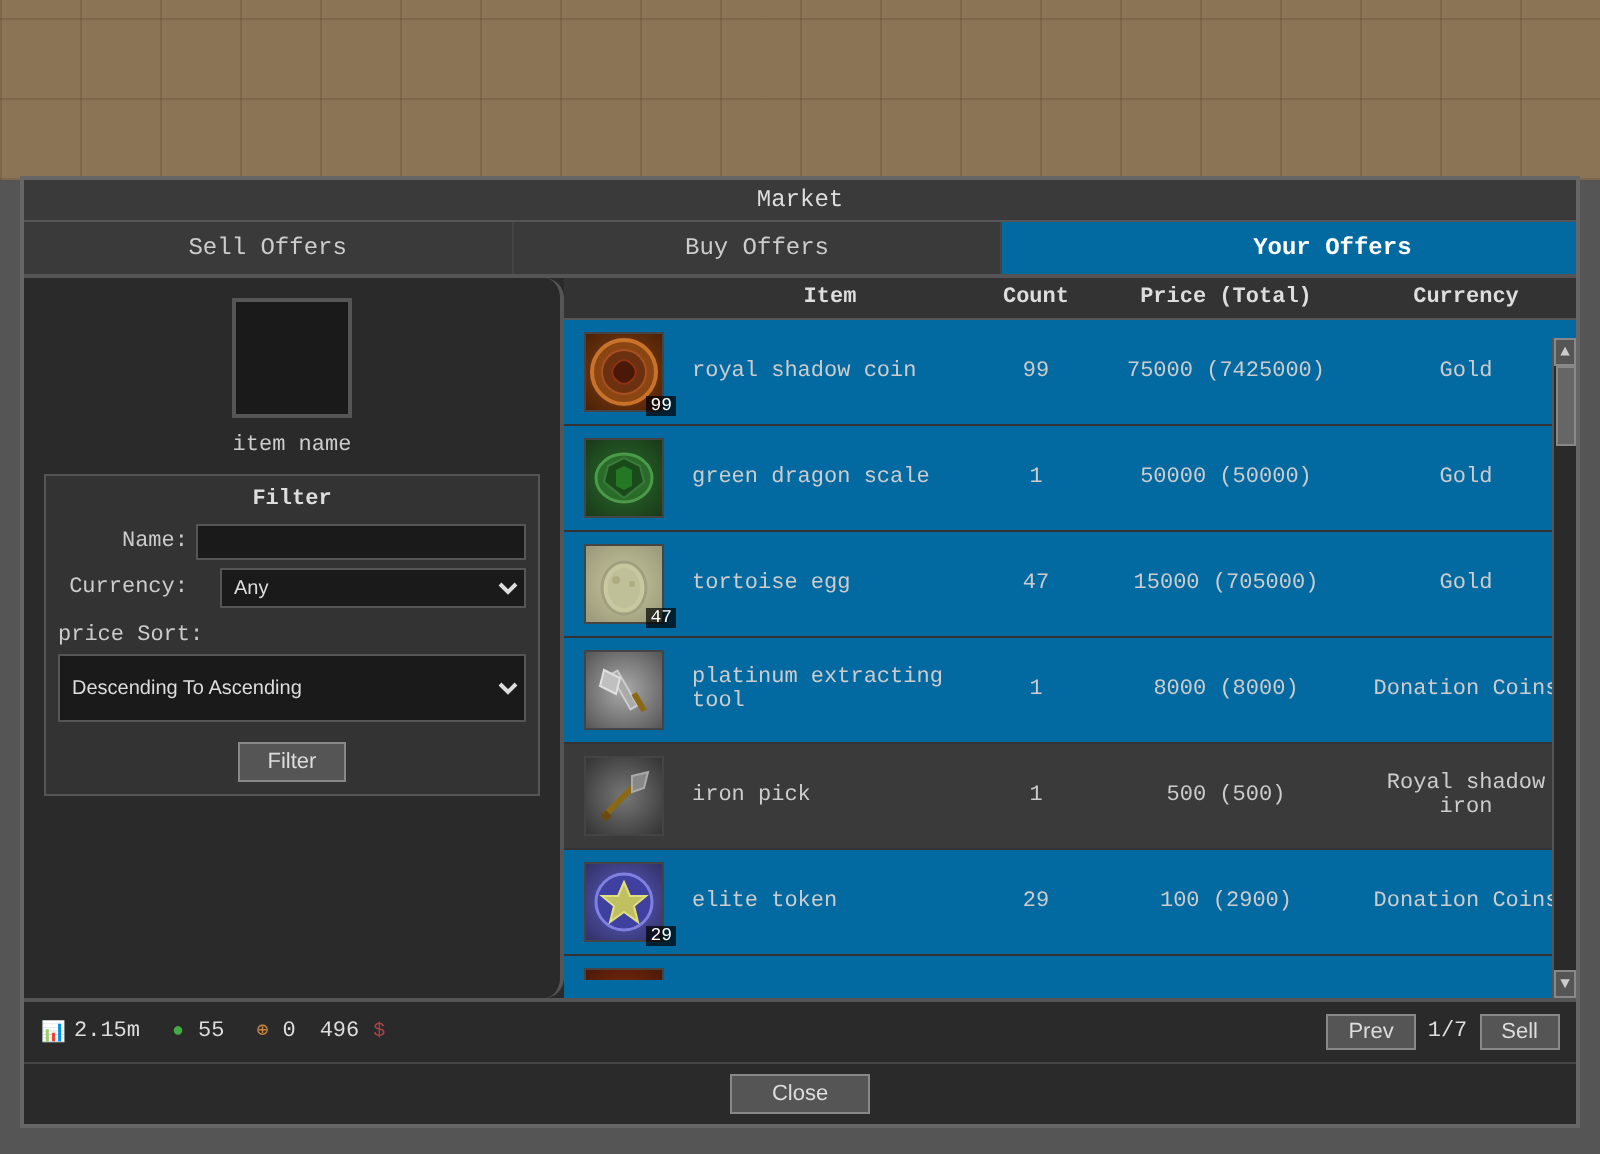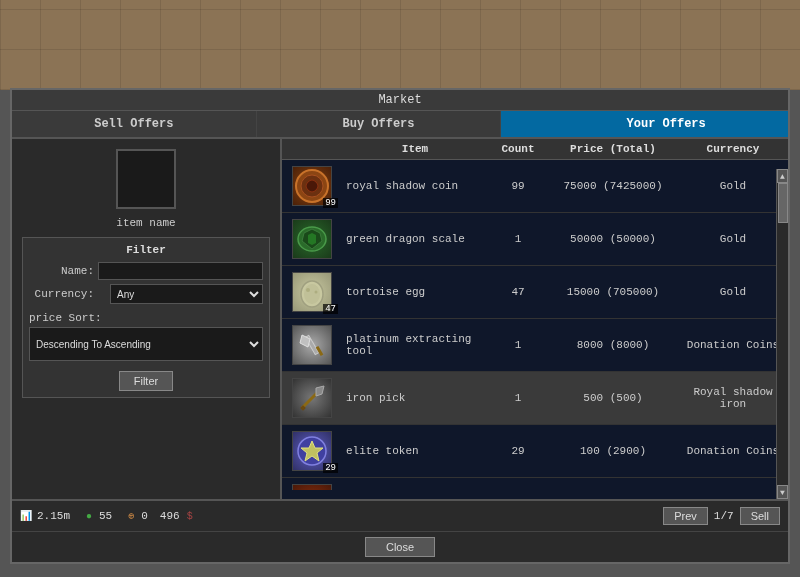--- a/index.html
+++ b/index.html
@@ -57,21 +57,20 @@
     }
     .tab {
       flex: 1;
       text-align: center;
       padding: 6px 0;
       color: #ccc;
       font-size: 12px;
       cursor: pointer;
       border-right: 1px solid #444;
       background: #3a3a3a;
-      font-weight: bold;
     }
     .tab:last-child { border-right: none; }
     .tab.active {
       background: #0369a1;
       color: #fff;
       font-weight: bold;
       padding-left: 43px;
     }
 
     .content-area {
@@ -82,20 +81,21 @@
     
     .left-panel {
       width: 270px;
       background: #2a2a2a;
       border-right: 2px solid #555;
       padding: 10px;
       display: flex;
       flex-direction: column;
       align-items: center;
       gap: 8px;
+      border-radius: 10px;
     }
 
     .item-drop-box {
       width: 60px;
       height: 60px;
       background: #1a1a1a;
       border: 2px solid #555;
       display: flex;
       align-items: center;
       justify-content: center;
@@ -178,21 +178,21 @@
       border: 1px solid #888;
       color: #ddd;
       font-size: 11px;
       padding: 3px 14px;
       cursor: pointer;
     }
 
     
     .right-panel {
       flex: 1;
-      background: #0f172a;
+      background: #0369a1;
       position: relative;
       overflow: hidden;
     }
 
     .table-header {
       display: grid;
       grid-template-columns: 60px 1fr 60px 130px 110px;
       background: #333;
       border-bottom: 1px solid #555;
       padding: 4px 0;

